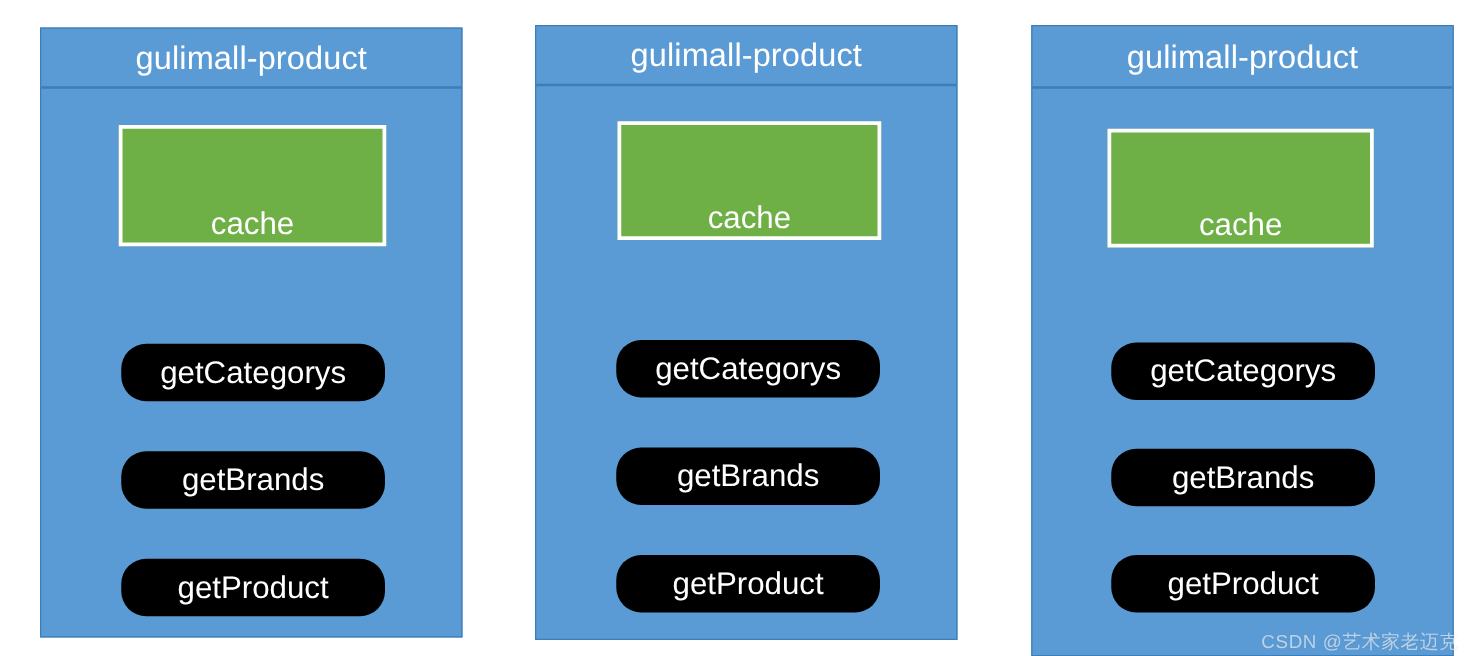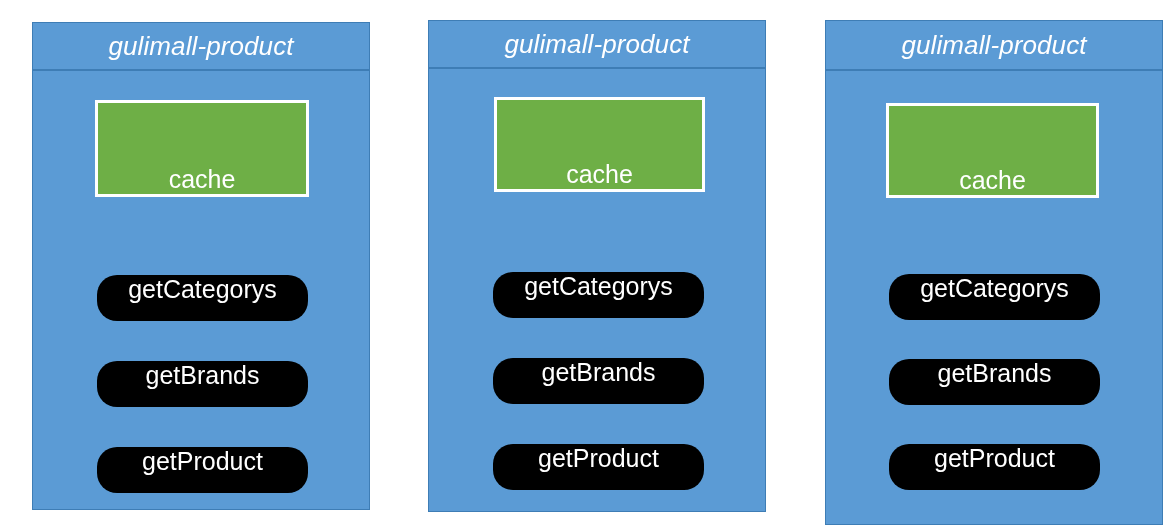--- a/index.html
+++ b/index.html
@@ -34,21 +34,20 @@
     position: relative;
     box-sizing: border-box;
     width: 100%;
     display: flex;
     align-items: center;
     justify-content: center;
     color: #FFFFFF;
     border-bottom: 2px solid #3E7DB5;
     letter-spacing: 0.1px;
     white-space: nowrap;
-    font-style: italic;
   }
 
   .panel-body {
     position: relative;
     width: 100%;
     box-sizing: border-box;
   }
 
   
   .cache-box {
@@ -62,20 +61,21 @@
     color: #FFFFFF;
     white-space: nowrap;
   }
 
   
   .method-box {
     position: absolute;
     background: #000000;
     box-sizing: border-box;
     display: flex;
+    align-items: center;
     justify-content: center;
     color: #FFFFFF;
     white-space: nowrap;
     border-radius: 20px;
   }
 
   
   .watermark {
     position: absolute;
     right: 8px;
@@ -146,14 +146,17 @@
       </div>
       <div class="method-box" style="left:63px; top:288px; width:211px; height:46px; font-size:25px;">
         <span>getBrands</span>
       </div>
       <div class="method-box" style="left:63px; top:373px; width:211px; height:46px; font-size:25px;">
         <span>getProduct</span>
       </div>
     </div>
   </div>
 
+  <div class="watermark">
+    <span>CSDN @艺术家老迈克</span>
+  </div>
 
 </div>
 
 </body></html>

